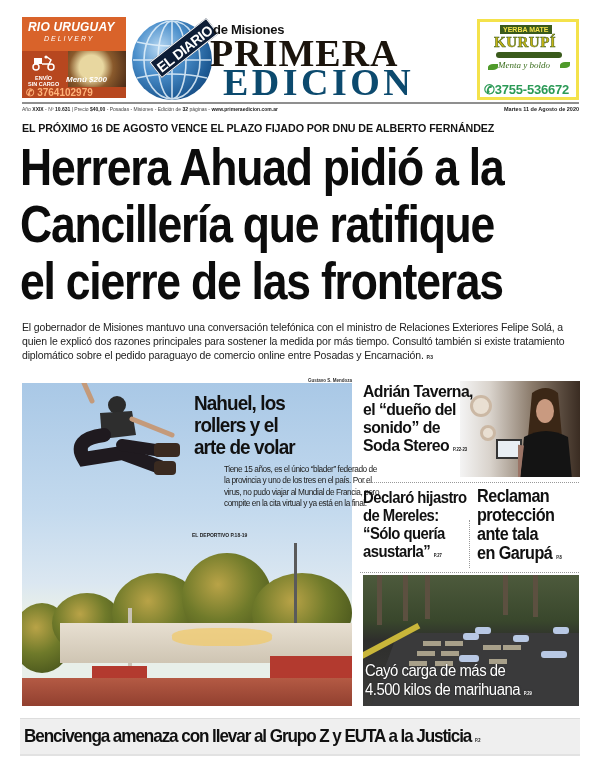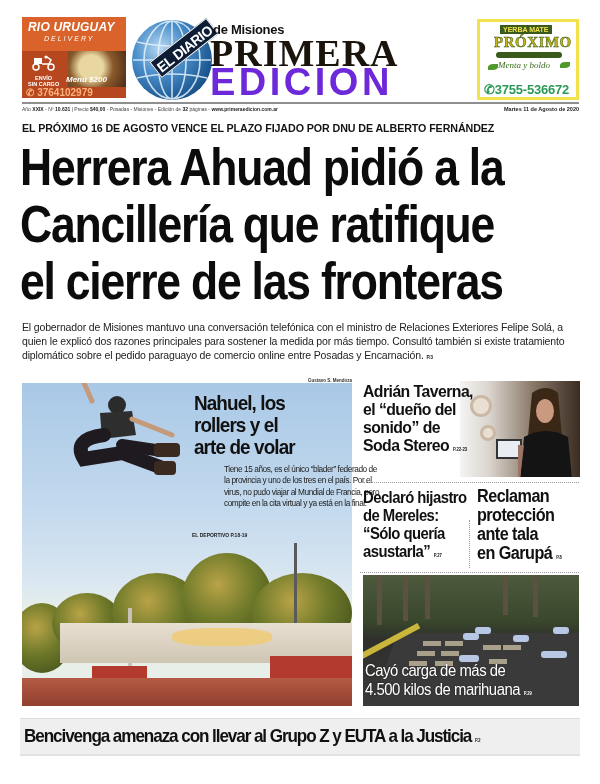--- a/index.html
+++ b/index.html
@@ -17,21 +17,21 @@
   .ad-left .menu { position: absolute; left: 44px; top: 58px; font-size: 8px; font-weight: 900; font-style: italic; color: #fff; }
   .ad-left .phone { position: absolute; left: 0; top: 70px; width: 104px; height: 11px; background: #b7471f; font-size: 10px; font-weight: 700; color: #ffb37a; padding-left: 4px; line-height: 11px; }
 
   .globe { position: absolute; left: 132px; top: 20px; width: 80px; height: 80px; border-radius: 50%;
     background: radial-gradient(circle at 35% 35%, #b8d8f2 0, #4b8fcb 35%, #1e5a94 70%, #0e3560 100%); overflow: hidden; }
   .globe .grid { position: absolute; inset: 0; }
   .eldiario { position: absolute; left: 148px; top: 38px; width: 72px; height: 20px; background: #0d1d36; color: #fff;
     font-weight: 900; font-size: 14px; line-height: 20px; text-align: center; transform: rotate(-38deg); border: 1.5px solid #fff; letter-spacing: -0.5px; }
   .demisiones { position: absolute; left: 213px; top: 22px; font-size: 13px; font-weight: 700; color: #111; letter-spacing: -0.3px; }
   .primera { position: absolute; left: 210px; top: 37px; font-family: "Liberation Serif", serif; font-weight: 900; font-size: 38px; line-height: 32px; color: #1b140c; letter-spacing: 1px; }
-  .edicion { position: absolute; left: 210px; top: 65px; font-family: Liberation Sans, sans-serif; font-weight: 900; font-size: 38px; line-height: 34px; color: #6d28d9; letter-spacing: 3.5px; }
+  .edicion { position: absolute; left: 223px; top: 65px; font-family: Liberation Serif, serif; font-weight: 900; font-size: 38px; line-height: 34px; color: #0c4a6e; letter-spacing: 3.5px; }
 
   .ad-right { position: absolute; left: 477px; top: 19px; width: 102px; height: 81px; border: 3px solid #f4e24b; background: #fff; }
   .ad-right .y1 { position: absolute; left: 20px; top: 3px; background: #3a5a1b; color: #f4e24b; font-size: 7px; font-weight: 900; padding: 0 3px; line-height: 9px; }
   .ad-right .y2 { position: absolute; left: 14px; top: 12px; font-family: "Liberation Serif", serif; font-weight: 900; font-size: 15px; color: #c6b514; -webkit-text-stroke: 0.5px #3a5a1b; letter-spacing: 0.5px; }
   .ad-right .y3 { position: absolute; left: 16px; top: 30px; width: 66px; height: 6px; background: #3a5a1b; border-radius: 3px; }
   .ad-right .y4 { position: absolute; left: 18px; top: 38px; font-family: Liberation Serif, serif; font-style: italic; font-size: 9px; color: #3a6d1c; }
   .ad-right .leaf { position: absolute; width: 10px; height: 6px; background: #4f9a2a; border-radius: 50% 0; }
   .ad-right .phone { position: absolute; left: 4px; top: 60px; font-size: 13px; font-weight: 700; color: #2b9a56; letter-spacing: -0.2px; }
 
   .infobar { position: absolute; left: 22px; top: 102px; width: 557px; height: 14px; border-top: 2px solid #8f8f8f; font-size: 5px; color: #444; line-height: 10px; }
@@ -127,21 +127,21 @@
     </g>
   </svg>
 </div>
 <div class="eldiario">EL DIARIO</div>
 <div class="demisiones">de Misiones</div>
 <div class="primera">PRIMERA</div>
 <div class="edicion">EDICION</div>
 
 <div class="ad-right">
   <div class="y1">YERBA MATE</div>
-  <div class="y2">PRÓXIMO</div>
+  <div class="y2">KURUPÍ</div>
   <div class="y3"></div>
   <div class="leaf" style="left:8px;top:42px;"></div>
   <div class="y4">Menta y boldo</div>
   <div class="leaf" style="left:80px;top:40px;"></div>
   <div class="phone">✆<span>3755-536672</span></div>
 </div>
 
 <div class="infobar">
   <span>Año</span>
   <b>XXIX</b>

